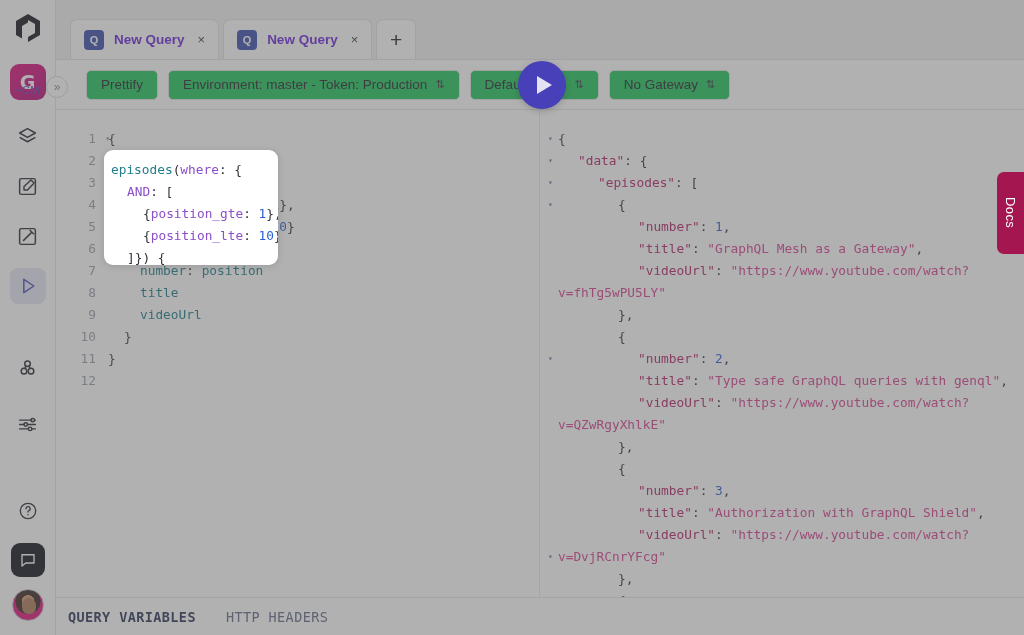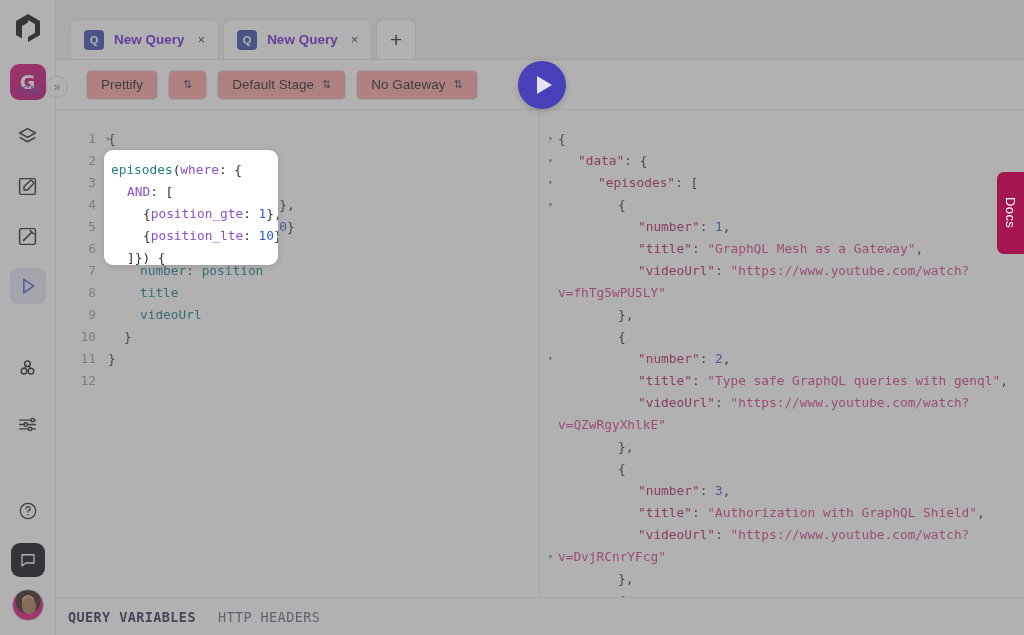--- a/index.html
+++ b/index.html
@@ -125,21 +125,21 @@
     position: absolute; left: 56px; top: 60px; right: 0; height: 50px;
     background: #ffffff;
     border-bottom: 1px solid #e7e7ea;
     display: flex; align-items: center; gap: 10px;
     padding-left: 30px;
     z-index: 8;
   }
   .tb-btn {
     height: 30px; padding: 12px 14px;
     border: 1px solid #e2e2e7; border-radius: 5px;
-    background: #fca5a5;
+    background: #22c55e;
     display: flex; align-items: center; gap: 8px;
     font-size: 13.5px; color: #26262f;
     cursor: pointer; white-space: nowrap;
   }
   .tb-btn .spin { font-size: 11px; color: #3a3a46; }
 
   
   #playbtn {
     position: absolute; left: 518px; top: 61px;
     width: 48px; height: 48px; border-radius: 50%;
@@ -226,21 +226,21 @@
   #docs span {
     writing-mode: vertical-rl;
     font-size: 13px; color: #ffffff; letter-spacing: .4px;
   }
 
   
   #bottombar {
     position: absolute; left: 56px; bottom: 0; right: 0; height: 38px;
     background: #ffffff;
     border-top: 1px solid #e7e7ea;
-    display: flex; align-items: center; gap: 22px;
+    display: flex; align-items: center; gap: 30px;
     padding-left: 12px;
     z-index: 8;
   }
   .bb-tab {
     font-family: "DejaVu Sans Mono", "Liberation Mono", monospace;
     font-size: 13.5px; letter-spacing: .4px; cursor: pointer;
   }
   .bb-tab.on { color: #2d3557; font-weight: 700; }
   .bb-tab.off { color: #626a86; }
 
@@ -365,20 +365,21 @@
     <div class="tab-add">
       <span>+</span>
     </div>
   </div>
 
   <div id="toolbar">
     <div class="tb-btn">
       <span>Prettify</span>
     </div>
     <div class="tb-btn">
+      <span>Environment: master - Token: Production</span>
       <span class="spin">⇅</span>
     </div>
     <div class="tb-btn">
       <span>Default Stage</span>
       <span class="spin">⇅</span>
     </div>
     <div class="tb-btn">
       <span>No Gateway</span>
       <span class="spin">⇅</span>
     </div>

